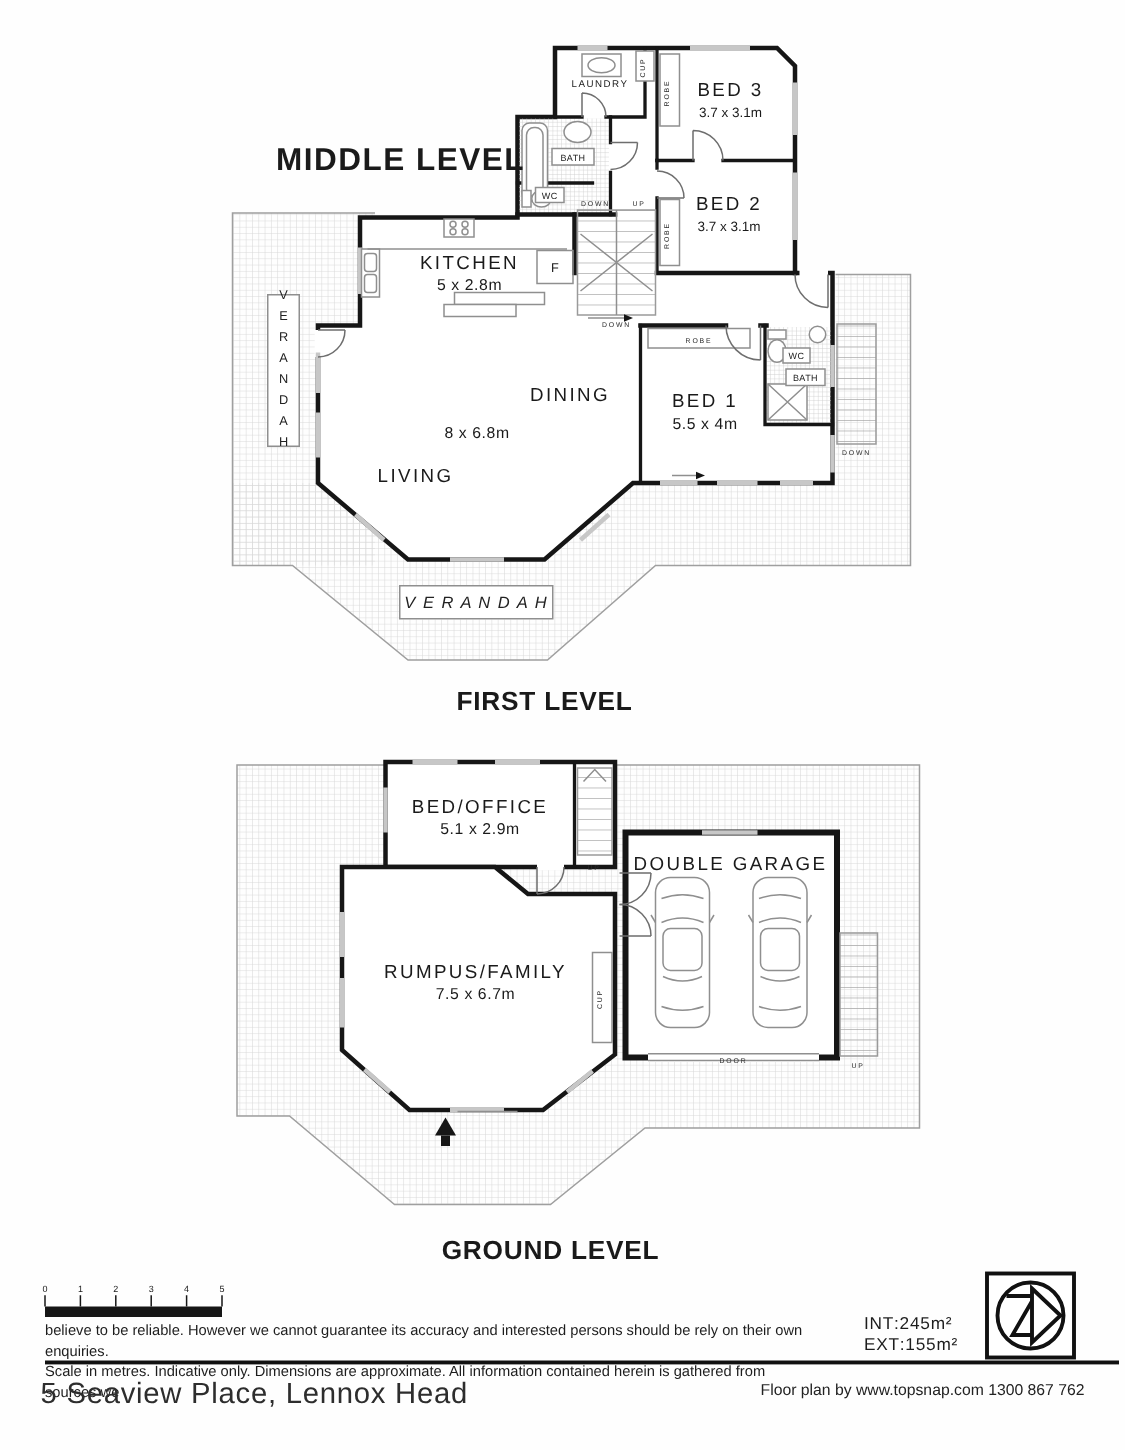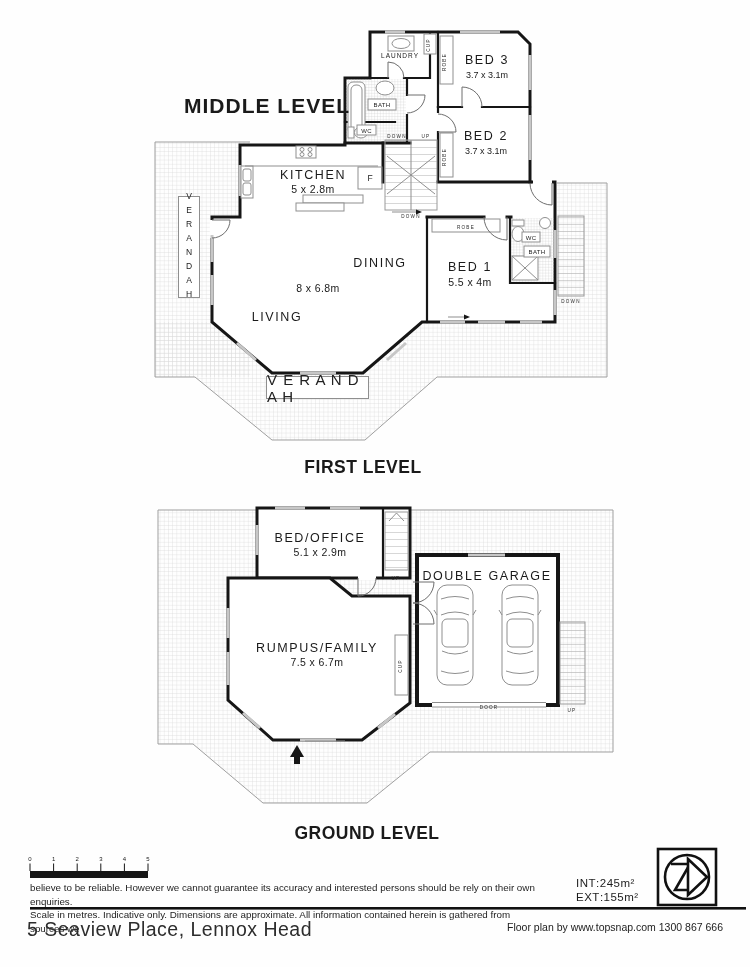--- a/index.html
+++ b/index.html
@@ -25,23 +25,23 @@
   .gap{stroke:#ffffff;stroke-width:4.4;fill:none;}
   .hatchfill{fill:url(#grid);}
   .hatchline{stroke:#9f9f9f;stroke-width:1;fill:none;}
   .bathfloor{fill:url(#grid2);}
   .steps{fill:url(#steps);stroke:#9a9a9a;stroke-width:1;}
   .arrowfill{fill:#161616;}
   
   .verandah-v{position:absolute;left:178px;top:196px;width:20px;height:100px;
      border:1px solid #8f8f8f;background:#fff;display:flex;align-items:center;justify-content:center;
      writing-mode:vertical-lr;text-orientation:upright;letter-spacing:4px;font-size:8.5px;color:#222;}
-  .verandah-h{position:absolute;left:266px;top:376px;width:101px;height:21px;
+  .verandah-h{position:absolute;left:266px;top:390px;width:101px;height:21px;
      border:1px solid #8f8f8f;background:#fff;display:flex;align-items:center;justify-content:center;
-     font-size:15px;letter-spacing:1px;color:#222;}
+     font-size:11px;letter-spacing:1px;color:#222;font-style:italic;}
   .disclaimer{position:absolute;left:30px;top:881px;width:510px;font-size:9.8px;line-height:13.5px;color:#1d1d1d;}
   .areas{position:absolute;left:576px;top:876px;width:74px;font-size:11.5px;color:#1d1d1d;}
   .areas .row{display:flex;justify-content:flex-start;line-height:14px;letter-spacing:.5px;}
   .credit{position:absolute;right:27px;top:921px;font-size:10.5px;color:#222;}
   .address{position:absolute;left:27px;top:918px;font-size:19.5px;letter-spacing:.5px;color:#2d2d2d;}
 </style>
 </head>
 <body>
 
 <div class="page">
@@ -298,16 +298,16 @@
     <span>:</span>
     <span>245m²</span>
   </div>
   <div class="row">
     <span>EXT</span>
     <span>:</span>
     <span>155m²</span>
   </div>
 </div>
 
-<div class="credit">Floor plan by www.topsnap.com 1300 867 666</div>
+<div class="credit">Floor plan by www.topsnap.com 1300 867 762</div>
 <div class="address">5 Seaview Place, Lennox Head</div>
 
 </div>
 
 </body></html>

